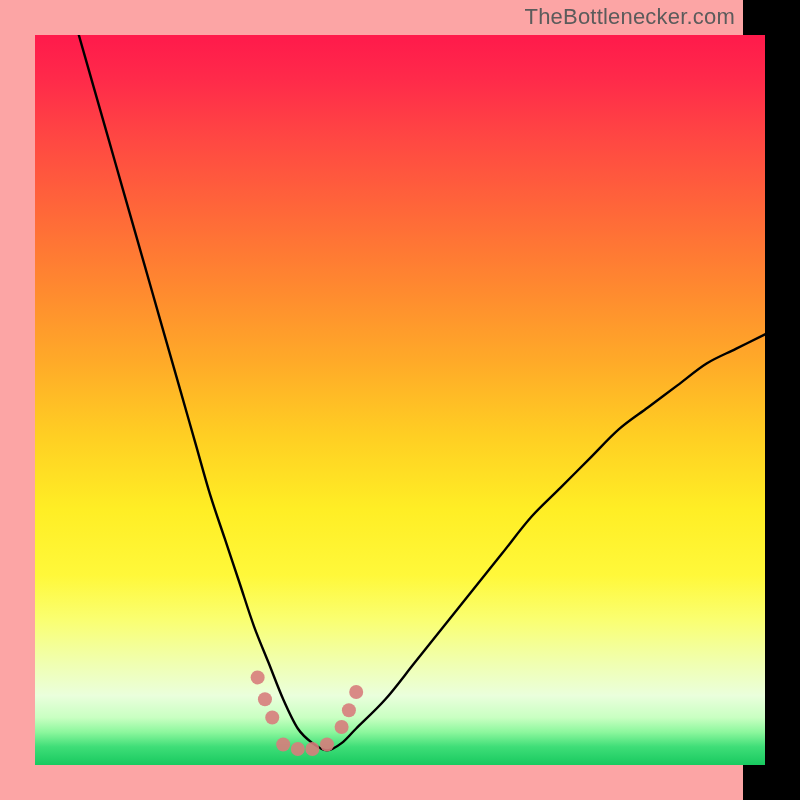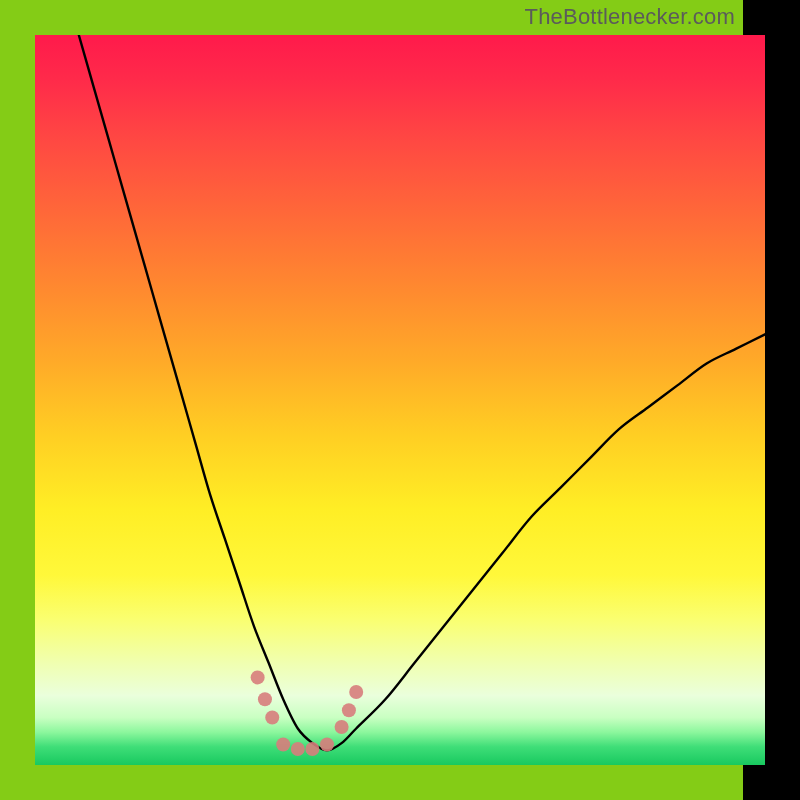--- a/index.html
+++ b/index.html
@@ -8,21 +8,21 @@
     width: 800px;
     height: 800px;
     background: #000;
     overflow: hidden;
     font-family: Arial, Helvetica, sans-serif;
   }
   .frame {
     position: absolute;
     left: 0; top: 0;
     width: 743px; height: 800px;
-    background: #84cc16;
+    background: #fca5a5;
   }
   .plot {
     position: absolute;
     left: 35px;
     top: 35px;
     width: 730px;
     height: 730px;
     overflow: hidden;
   }
   .plot svg {

